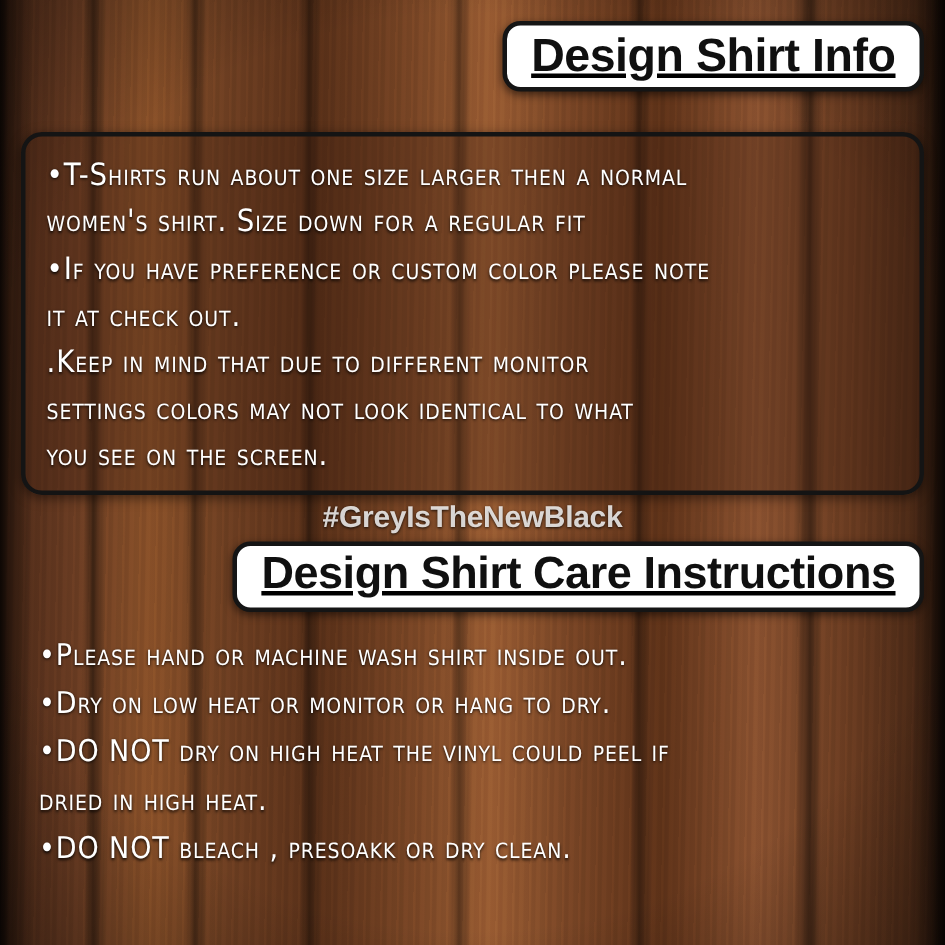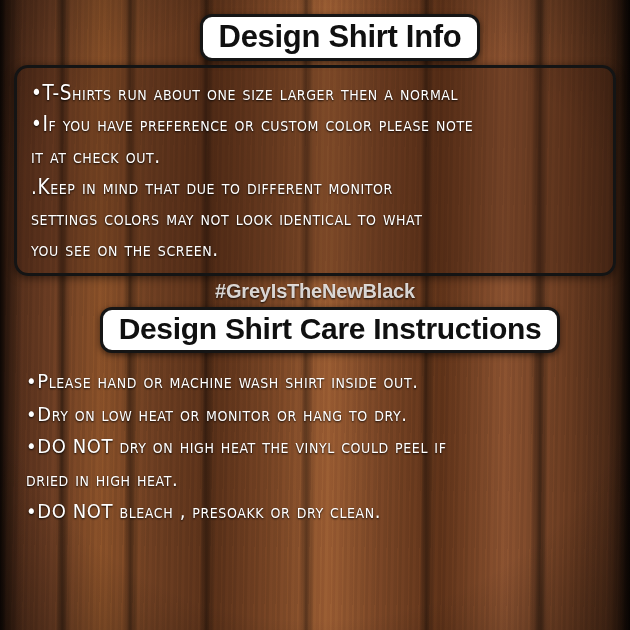--- a/index.html
+++ b/index.html
@@ -84,33 +84,34 @@
     font-weight: bold;
     font-size: 31px;
     line-height: 1.14;
     color: #101010;
     letter-spacing: -0.3px;
     white-space: nowrap;
     display: block;
   }
   .title-row {
     display: flex;
-    justify-content: center;
+    justify-content: flex-end;
     padding-left: 50px;
+    text-decoration: underline;
   }
   .title-row.wide {
     padding-left: 30px;
   }
   .title-plaque.wide .title-text {
     font-size: 30px;
   }
 
   
   .body-panel {
-    margin-top: 4px;
+    margin-top: 27px;
     border: 3px solid #141414;
     border-radius: 14px;
     background: rgba(58,30,16,0.30);
     padding: 10px 14px 8px 14px;
     box-shadow: 0 2px 8px rgba(0,0,0,0.5);
   }
   .body-panel.second {
     border: none;
     background: transparent;
     box-shadow: none;
@@ -153,20 +154,21 @@
   <div class="content">
 
     <div class="title-row">
       <div class="title-plaque">
         <span class="title-text">Design Shirt Info</span>
       </div>
     </div>
 
     <div class="body-panel">
       <div class="line">•T-Shirts run about one size larger then a normal</div>
+      <div class="line">women's shirt. Size down for a regular fit</div>
       <div class="line">•If you have preference or custom color please note</div>
       <div class="line">it at check out.</div>
       <div class="line">.Keep in mind that due to different monitor</div>
       <div class="line">settings colors may not look identical to what</div>
       <div class="line">you see on the screen.</div>
     </div>
 
     <div class="watermark">#GreyIsTheNewBlack</div>
 
     <div class="title-row wide">

